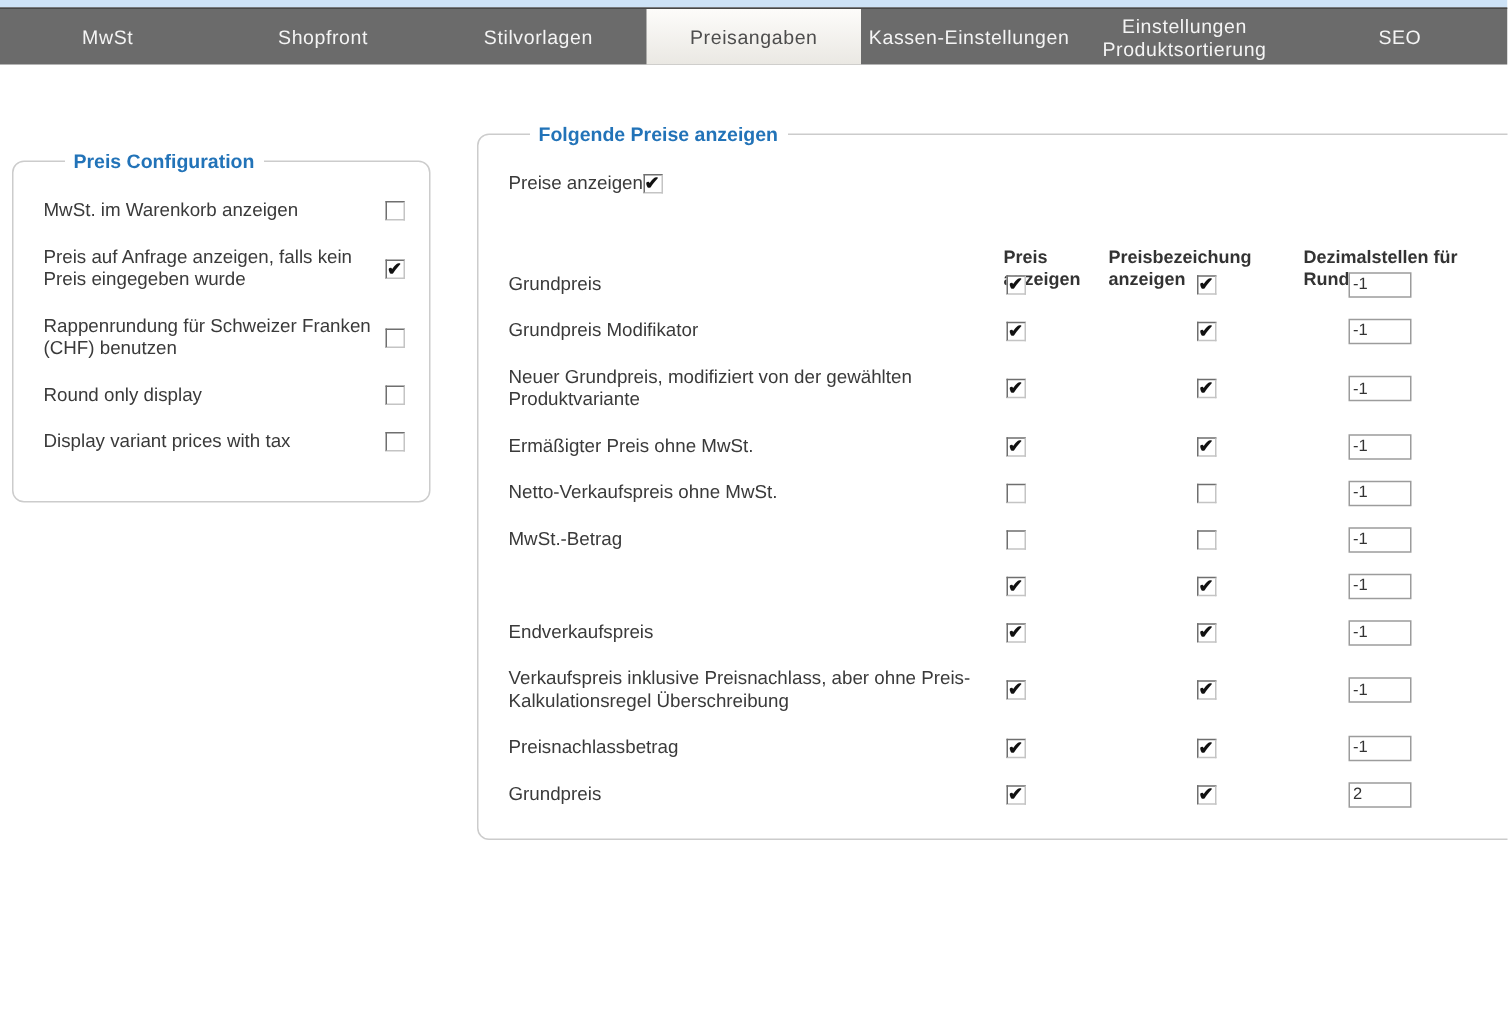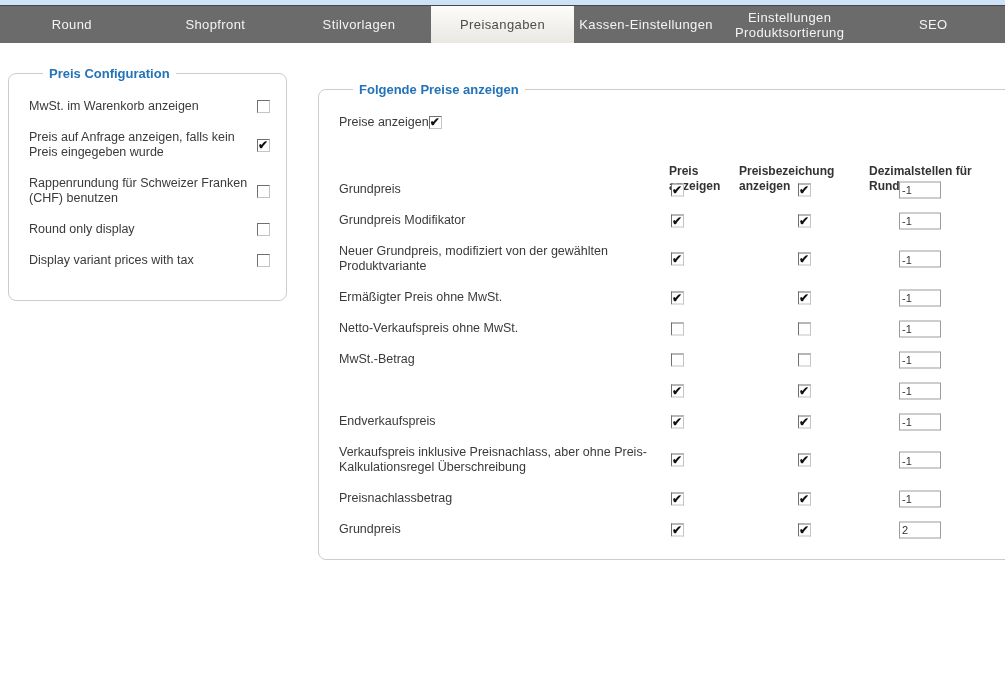--- a/index.html
+++ b/index.html
@@ -49,21 +49,21 @@
     background: #ffffff;
   }
   legend {
     color: #2273b8;
     font-weight: bold;
     font-size: 13px;
     padding: 0 6px;
     margin-left: 14px;
   }
   #fs-price-config {
-    left: 8px; top: 66px; width: 254px;
+    left: 8px; top: 100px; width: 254px;
     padding: 18px 16px 16px 20px;
   }
   #fs-price-display {
     left: 318px; top: 82px; width: 700px; height: 478px;
     padding: 18px 20px 16px 20px;
   }
 
   .opt-row {
     display: flex; justify-content: space-between; align-items: center;
     margin-bottom: 16px;
@@ -129,21 +129,21 @@
     padding: 0 2px;
     background: #ffffff;
   }
 </style>
 </head>
 <body>
 
 <div class="top-strip"></div>
 
 <div class="tabbar">
-  <div class="tab">Round</div>
+  <div class="tab">MwSt</div>
   <div class="tab">Shopfront</div>
   <div class="tab">Stilvorlagen</div>
   <div class="tab active">Preisangaben</div>
   <div class="tab">Kassen-Einstellungen</div>
   <div class="tab">Einstellungen Produktsortierung</div>
   <div class="tab">SEO</div>
 </div>
 
 <fieldset id="fs-price-config">
   <legend>Preis Configuration</legend>

